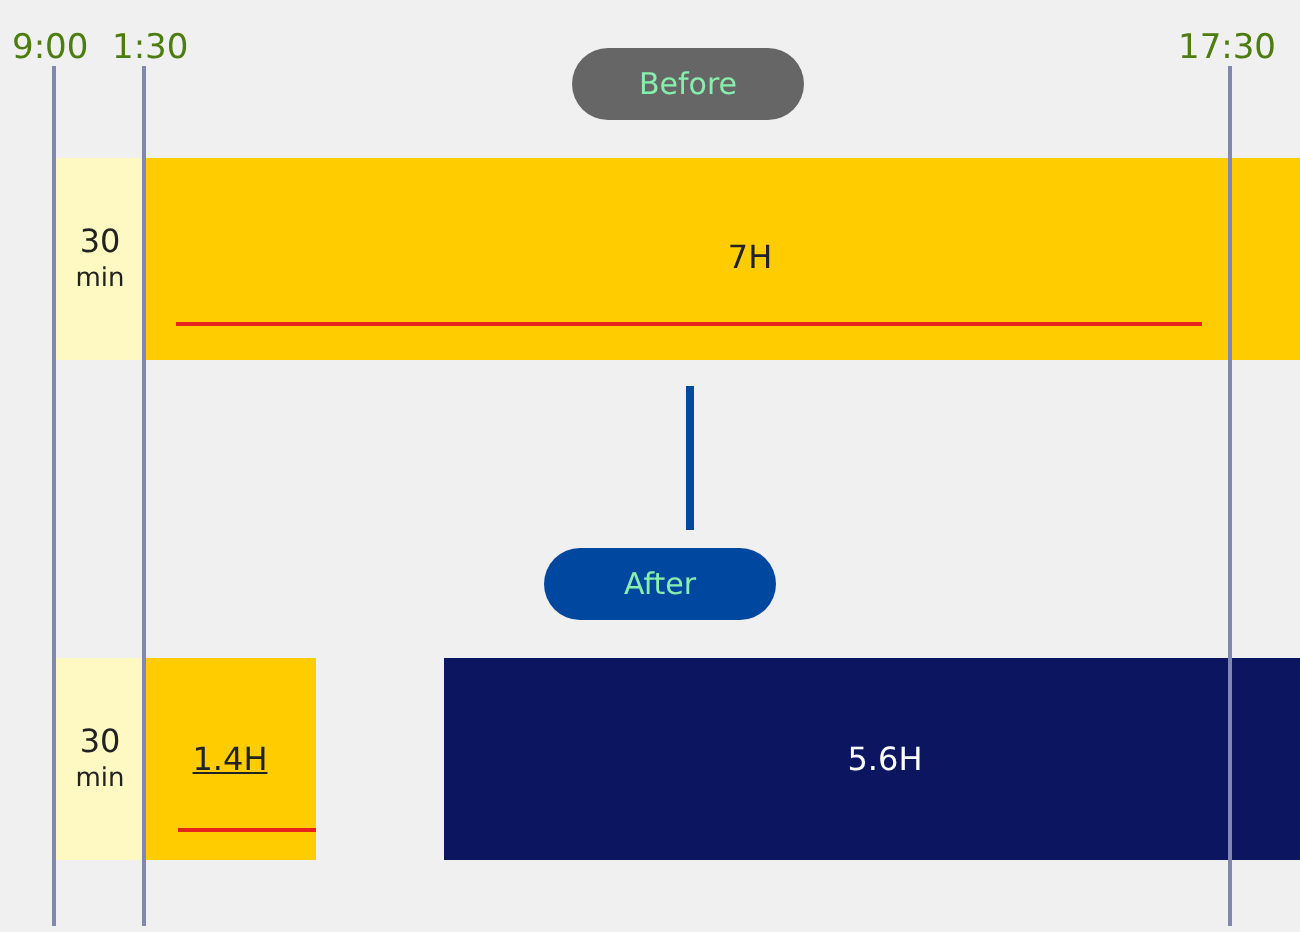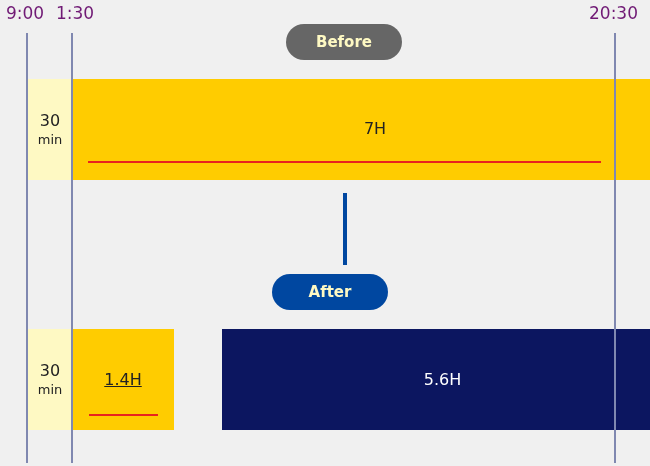--- a/index.html
+++ b/index.html
@@ -1,58 +1,58 @@
 <!DOCTYPE html>
 <html><head>
 <meta charset="utf-8">
 <style>
   html, body { margin:0; padding:0; }
   body { width:650px; height:466px; background:#f0f0f0; position:relative; overflow:hidden;
          font-family:"DejaVu Sans", sans-serif; }
   .abs { position:absolute; }
-  .time-label { color:#701a75; font-size:17px; top:3px; line-height:20px; }
+  .time-label { color:#4d7c0f; font-size:17px; top:14px; line-height:20px; }
   .vline { width:2px; background:#8088b0; top:33px; height:430px; }
   .gray-box { background:#fef9c3; left:28px; width:44px; height:101px;
               display:flex; flex-direction:column; align-items:center; justify-content:center; color:#222; }
   .gray-box .n { font-size:16px; line-height:20px; }
   .gray-box .u { font-size:13px; line-height:18px; }
   .bar { height:101px; display:flex; align-items:center; justify-content:center; font-size:16px; }
   .yellow { background:#ffcc00; color:#222; }
   .navy { background:#0c1660; color:#fff; }
   .redline { height:2px; background:#e8231e; }
-  .pill { border-radius:18px; width:116px; height:36px; color:#fef9c3; font-size:15px;
-          display:flex; align-items:center; justify-content:center;font-weight:bold; }
+  .pill { border-radius:18px; width:116px; height:36px; color:#86efac; font-size:15px;
+          display:flex; align-items:center; justify-content:center; }
 </style>
 </head>
 <body>
 
 <div class="abs time-label" style="left:6px;">9:00</div>
 <div class="abs time-label" style="left:56px;">1:30</div>
-<div class="abs time-label" style="left:589px;">20:30</div>
+<div class="abs time-label" style="left:589px;">17:30</div>
 
 <div class="abs pill" style="left:286px; top:24px; background:#666666;">Before</div>
 
 <div class="abs gray-box" style="top:79px;">
   <span class="n">30</span>
   <span class="u">min</span>
 </div>
 <div class="abs bar yellow" style="left:72px; width:606px; top:79px; padding-bottom:0;">
   <span style="margin-top:-2px;">7H</span>
 </div>
 <div class="abs redline" style="left:88px; width:513px; top:161px;"></div>
 
 <div class="abs" style="left:343px; top:193px; width:4px; height:72px; background:#0047a0;"></div>
 
 <div class="abs pill" style="left:272px; top:274px; background:#0047a0;">After</div>
 
 <div class="abs gray-box" style="top:329px;">
   <span class="n">30</span>
   <span class="u">min</span>
 </div>
-<div class="abs bar yellow" style="left:72px; width:102px; top:329px;text-decoration:underline;">
+<div class="abs bar yellow" style="left:72px; width:86px; top:329px;text-decoration:underline;">
   <span>1.4H</span>
 </div>
 <div class="abs bar navy" style="left:174px; width:441px; top:329px;margin-left:48px;">
   <span>5.6H</span>
 </div>
 <div class="abs redline" style="left:89px; width:69px; top:414px;"></div>
 
 <div class="abs vline" style="left:26px;"></div>
 <div class="abs vline" style="left:71px;"></div>
 <div class="abs vline" style="left:614px;"></div>

